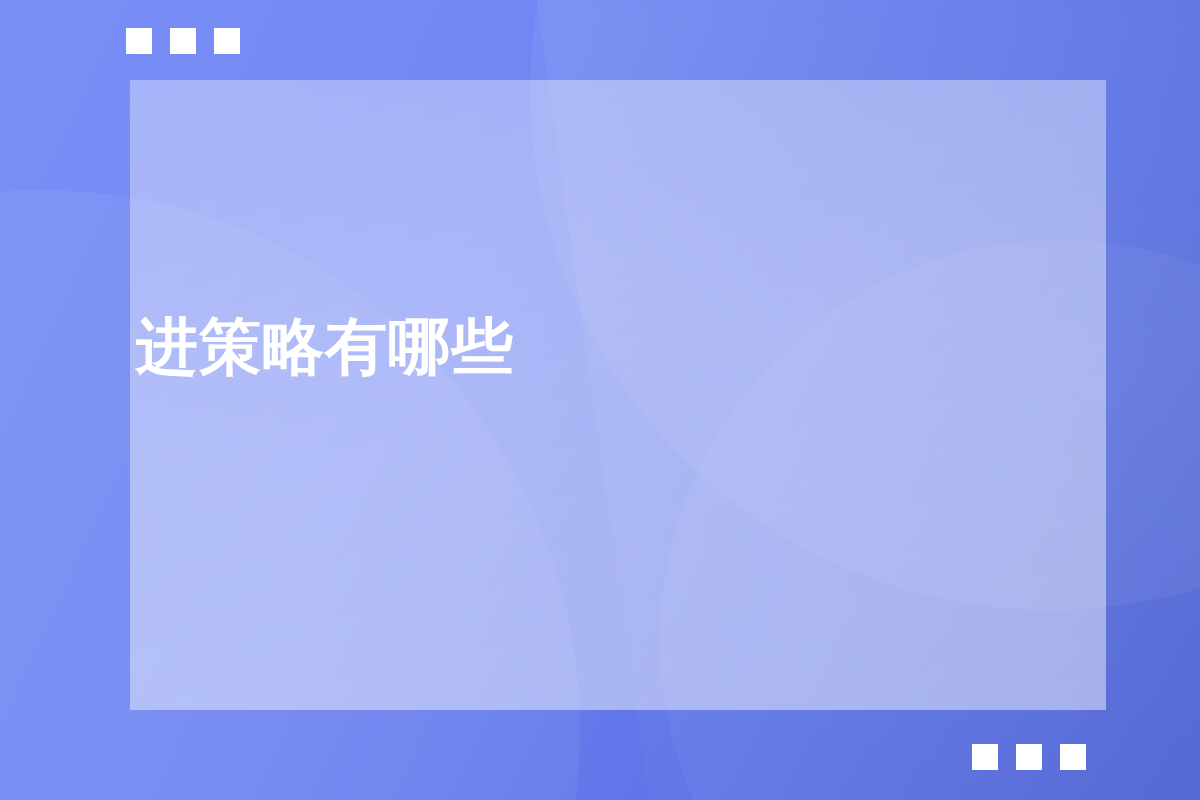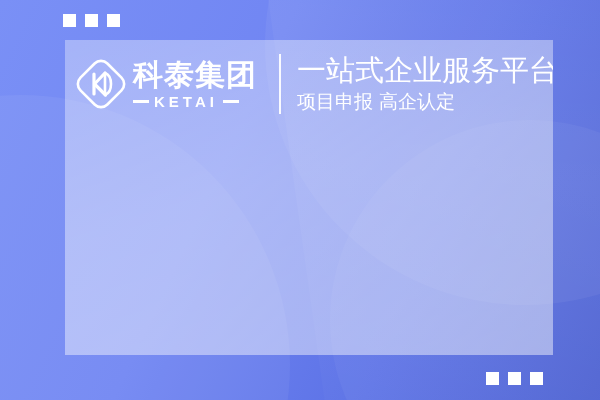--- a/index.html
+++ b/index.html
@@ -215,46 +215,19 @@
   </div>
 
   <div class="dots dots-bottom">
     <span class="dot"></span>
     <span class="dot"></span>
     <span class="dot"></span>
   </div>
 
   <div class="panel">
 
-    <div class="brand-row">
-
-      <div class="logo-mark">
-        <svg width="52" height="52" viewBox="0 0 52 52" aria-hidden="true">
-          <rect x="7" y="7" width="38" height="38" rx="9" ry="9" transform="rotate(45 26 26)" fill="none" stroke="#ffffff" stroke-width="2.6"></rect>
-          <path d="M19 16 L19 36" fill="none" stroke="#ffffff" stroke-width="3.2" stroke-linecap="round"></path>
-          <path d="M30 15 L19.5 26 L30.5 37" fill="none" stroke="#ffffff" stroke-width="3.2" stroke-linecap="round" stroke-linejoin="round"></path>
-          <path d="M30 15 L30 37 C38 34 38 18 30 15 Z" fill="none" stroke="#ffffff" stroke-width="2.6" stroke-linejoin="round"></path>
-        </svg>
-      </div>
-
-      <div class="logo-wordmark">
-        <div class="logo-cn">科泰集团</div>
-        <div class="logo-en-row">
-          <span class="logo-en-rule"></span>
-          <span class="logo-en">KETAI</span>
-          <span class="logo-en-rule"></span>
-        </div>
-      </div>
-
-      <div class="brand-divider"></div>
-
-      <div class="tagline">
-        <div class="tagline-main">一站式企业服务平台</div>
-        <div class="tagline-sub">项目申报 高企认定</div>
-      </div>
-
-    </div>
 
     <div class="headline">
+      <span class="hl-line">进策略有哪些</span>
     </div>
 
   </div>
 </div>
 
 </body></html>

